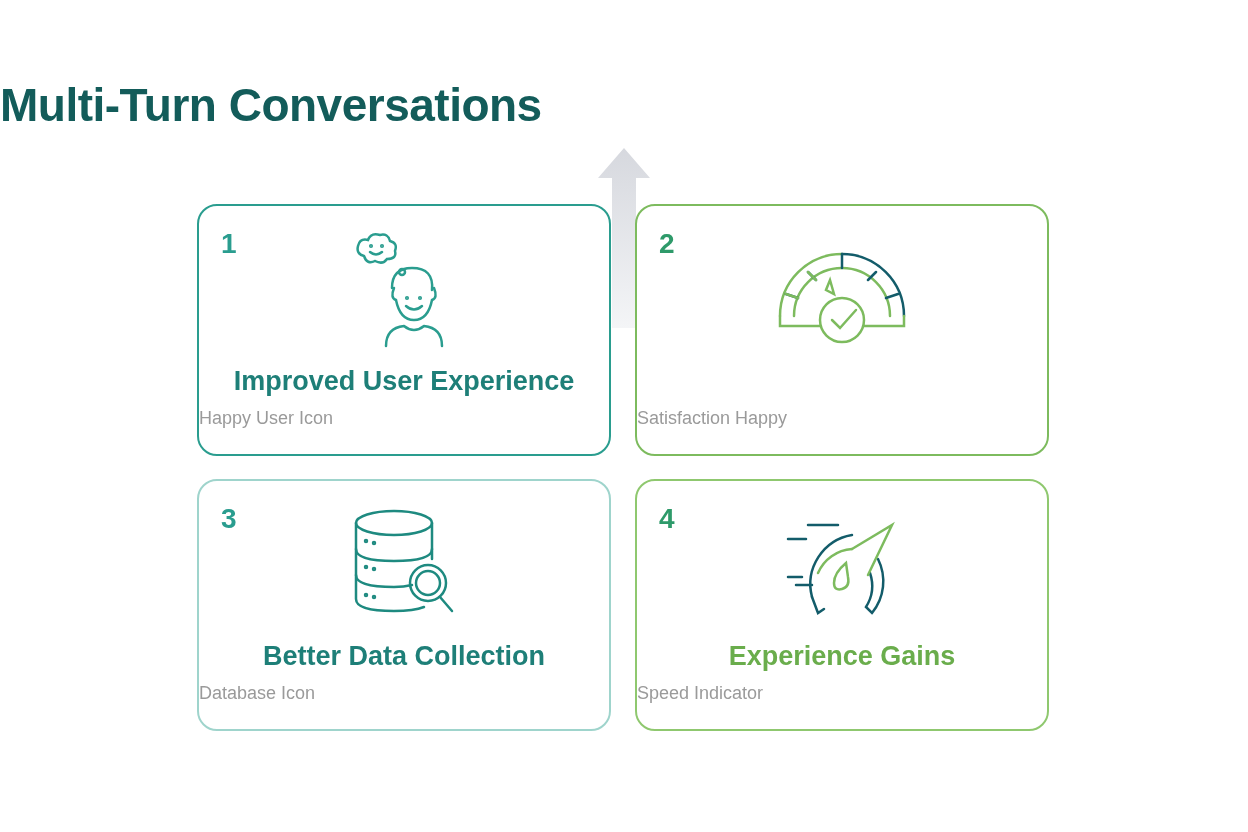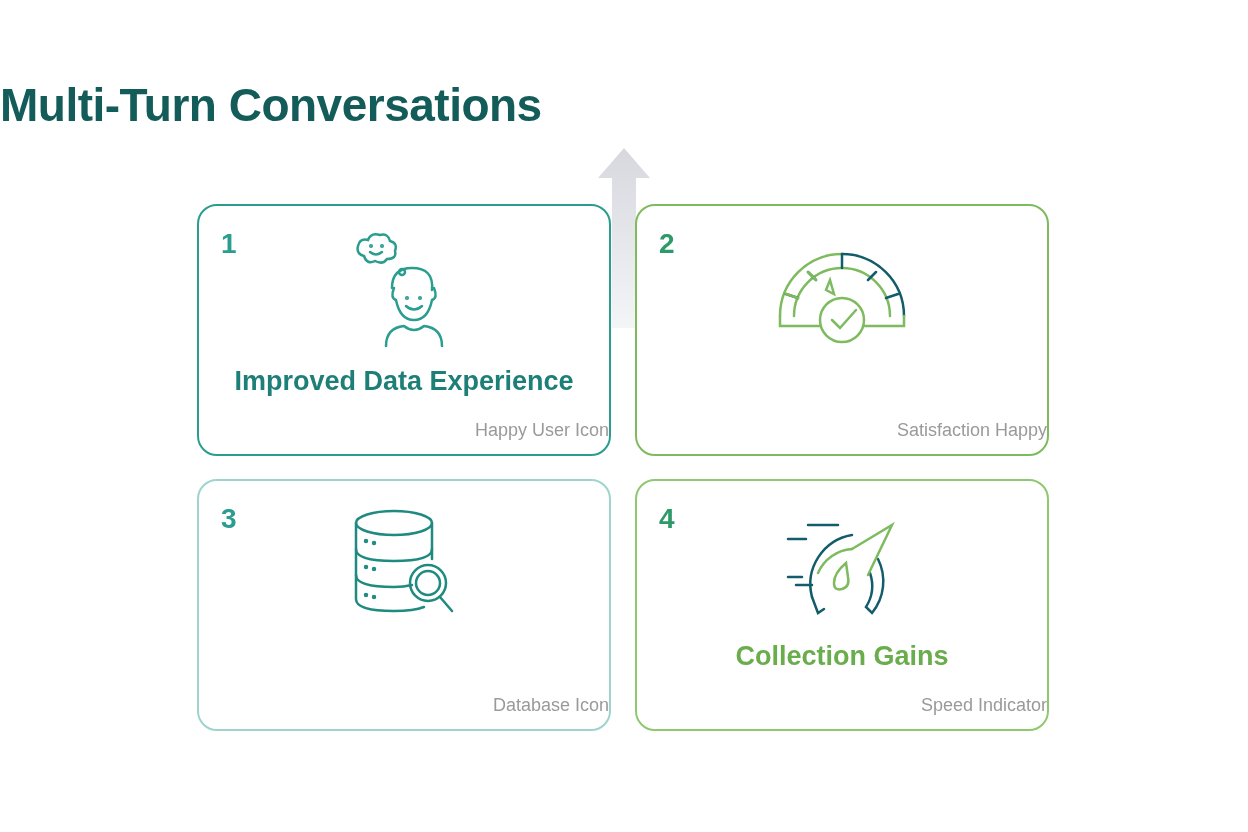--- a/index.html
+++ b/index.html
@@ -7,21 +7,21 @@
   .title{position:absolute;left:0;width:1248px;top:78px;font-size:46px;font-weight:bold;color:#135c5a;letter-spacing:-0.5px;}
   .arrow{position:absolute;left:598px;top:148px;width:52px;height:180px;}
   .card{position:absolute;width:414px;height:252px;border-radius:20px;background:#fff;box-sizing:border-box;}
   .c1{left:197px;top:204px;border:2px solid #2a9d8f;}
   .c2{left:635px;top:204px;border:2px solid #7dbb5e;}
   .c3{left:197px;top:479px;border:2px solid #9fd4cc;}
   .c4{left:635px;top:479px;border:2px solid #8fc86f;}
   .num{position:absolute;left:22px;top:22px;font-size:28px;font-weight:bold;}
   .icon{position:absolute;left:50%;top:22px;transform:translateX(-50%);width:140px;height:120px;}
   .ctitle{position:absolute;left:0;width:100%;top:160px;text-align:center;font-size:27px;font-weight:bold;}
-  .csub{position:absolute;left:0;width:100%;top:214px;text-align:right;font-size:18px;color:#9a9a9a;}
+  .csub{position:absolute;left:0;width:100%;top:202px;text-align:left;font-size:18px;color:#9a9a9a;}
   .teal{color:#1e7f78;}
   .green{color:#6aad4c;}
   .numteal{color:#2a9d8f;}
   .numgreen{color:#2e9a6a;}
 </style>
 </head>
 <body>
 
 <div class="title">Multi-Turn Conversations</div>
 
@@ -43,21 +43,21 @@
       <circle cx="48" cy="18" r="0.8"></circle>
     <path d="M36 24 q6 5 12 0"></path>
     <circle cx="68" cy="44" r="3"></circle>
     <path d="M58 60 q0 -20 20 -20 q22 0 20 22"></path>
     <path d="M60 60 q-4 10 2 12 q4 20 18 20 q14 0 18 -20 q6 -2 2 -12"></path>
     <circle cx="73" cy="70" r="0.8"></circle>
       <circle cx="86" cy="70" r="0.8"></circle>
     <path d="M72 78 q8 7 16 0"></path>
     <path d="M52 118 q0 -18 18 -20 M108 118 q0 -18 -18 -20 M70 98 q10 8 20 0"></path>
   </svg>
-  <div class="ctitle teal">Improved Data Experience</div>
+  <div class="ctitle teal">Improved User Experience</div>
   <div class="csub">Happy User Icon</div>
 </div>
 
 <div class="card c2">
   <div class="num numgreen">2</div>
   <svg class="icon" viewBox="0 0 140 120" fill="none" stroke-width="2.5" stroke-linecap="round">
     <path d="M8 88 A62 62 0 0 1 70 26" stroke="#7dbb5e"></path>
     <path d="M70 26 A62 62 0 0 1 132 88" stroke="#135c6a"></path>
     <path d="M22 88 A48 48 0 0 1 70 40 A48 48 0 0 1 118 88" stroke="#7dbb5e"></path>
     <path d="M8 88 L8 98 L48 98 M92 98 L132 98 L132 88" stroke="#7dbb5e"></path>
@@ -81,29 +81,30 @@
     <circle cx="32" cy="38" r="1"></circle>
       <circle cx="40" cy="40" r="1"></circle>
     <circle cx="32" cy="64" r="1"></circle>
       <circle cx="40" cy="66" r="1"></circle>
     <circle cx="32" cy="92" r="1"></circle>
       <circle cx="40" cy="94" r="1"></circle>
     <circle cx="94" cy="80" r="18"></circle>
     <circle cx="94" cy="80" r="12"></circle>
     <path d="M106 94 L118 108"></path>
   </svg>
+  <div class="ctitle teal">Better Data Collection</div>
   <div class="csub">Database Icon</div>
 </div>
 
 <div class="card c4">
   <div class="num numgreen">4</div>
   <svg class="icon" viewBox="0 0 140 120" fill="none" stroke-width="2.5" stroke-linecap="round">
     <path d="M36 22 L66 22 M16 36 L34 36 M16 74 L30 74 M24 82 L40 82" stroke="#135c6a"></path>
     <path d="M40 94 A50 50 0 0 1 80 32" stroke="#135c6a"></path>
     <path d="M46 70 A40 40 0 0 1 80 46" stroke="#7dbb5e"></path>
     <path d="M106 56 A50 50 0 0 1 100 110 L94 104 A40 40 0 0 0 98 70" stroke="#135c6a"></path>
     <path d="M40 94 L46 110 L52 106" stroke="#135c6a"></path>
     <path d="M80 46 L120 22 L96 72" stroke="#7dbb5e"></path>
     <path d="M74 60 q-12 10 -12 20 q0 8 8 6 q8 -2 6 -12 z" stroke="#7dbb5e"></path>
   </svg>
-  <div class="ctitle green">Collection Gains</div>
+  <div class="ctitle green">Experience Gains</div>
   <div class="csub">Speed Indicator</div>
 </div>
 
 </body></html>

